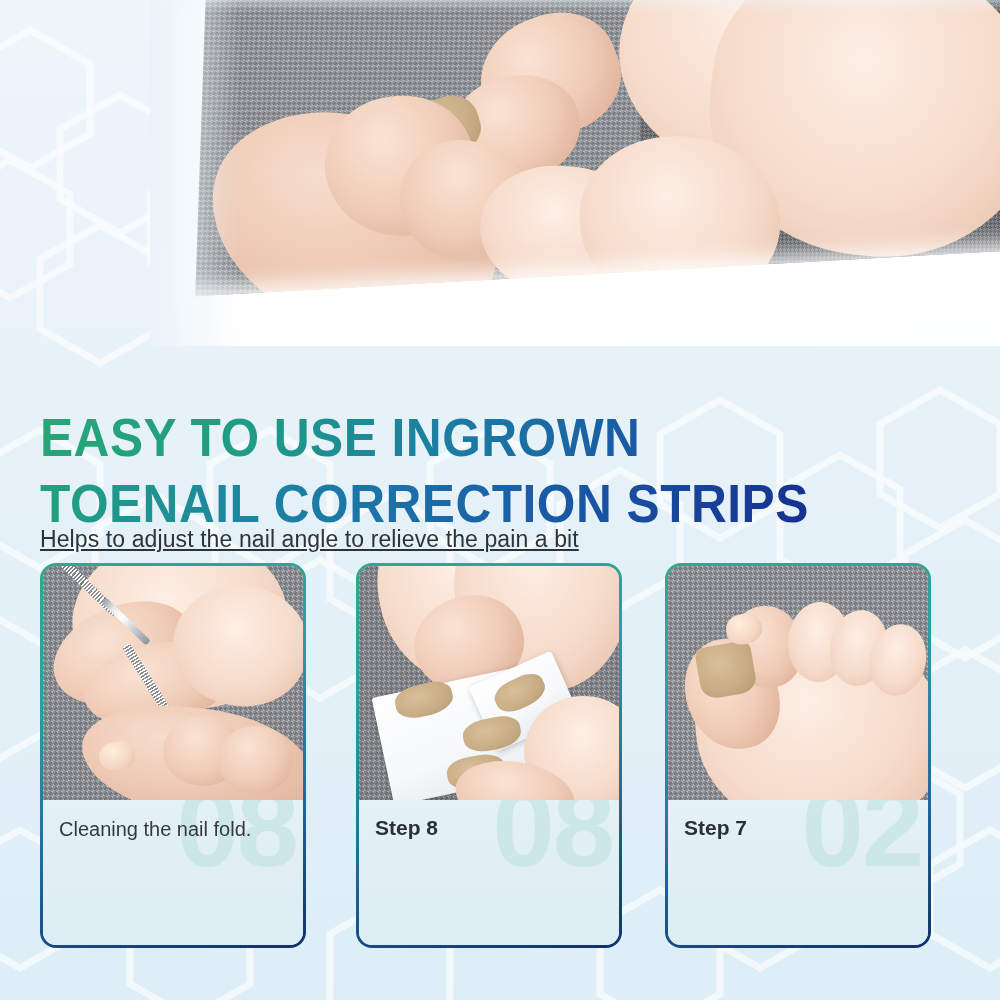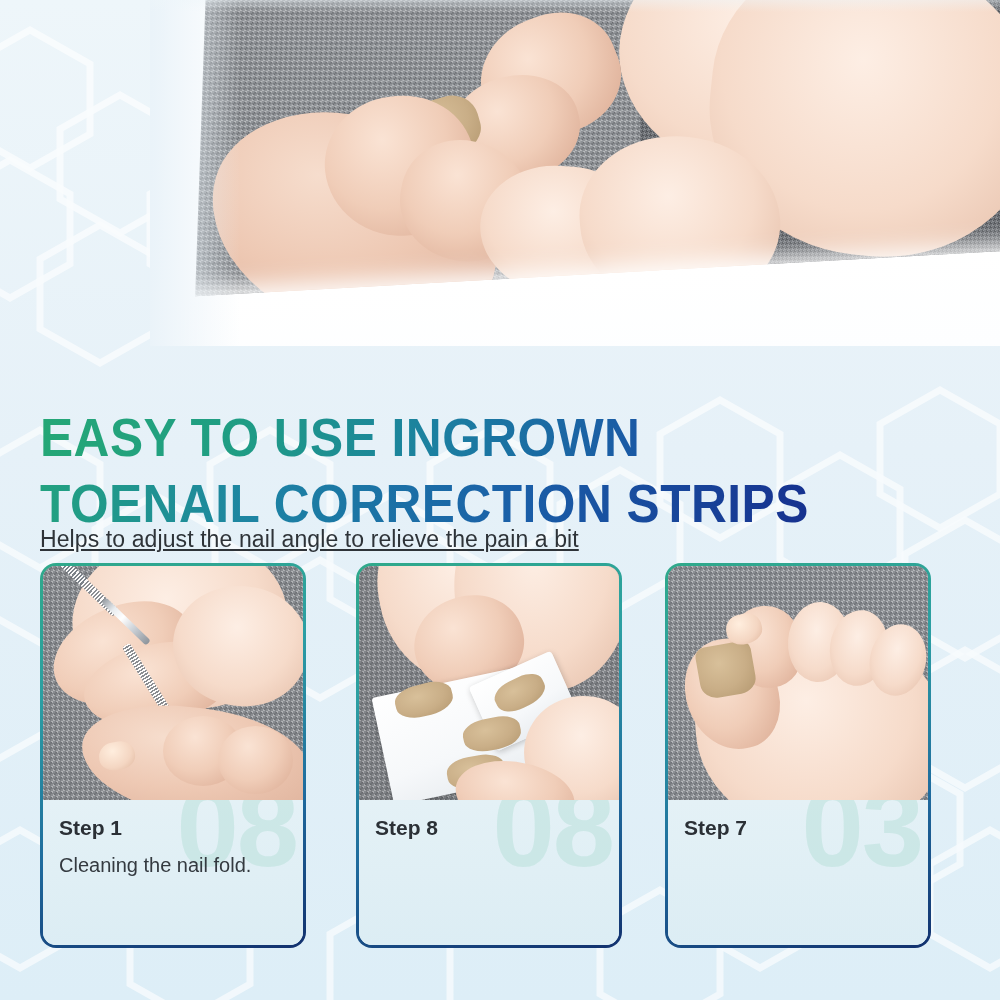--- a/index.html
+++ b/index.html
@@ -361,21 +361,20 @@
           <div class="tool-knurl" style="left:62px; top:112px; width:88px; height:9px; transform:rotate(58deg);"></div>
           <div class="tool" style="left:108px; top:172px; width:54px; height:6px; transform:rotate(58deg);"></div>
 
           <div class="skin" style="position:absolute; left:38px; top:142px; width:230px; height:110px; border-radius:46% 54% 40% 60%; transform:rotate(6deg);"></div>
           <div class="nail" style="left:56px; top:176px; width:36px; height:28px; transform:rotate(-10deg);"></div>
           <div class="skin warm" style="position:absolute; left:120px; top:150px; width:80px; height:70px; border-radius:50%;"></div>
           <div class="skin warm" style="position:absolute; left:175px; top:160px; width:75px; height:68px; border-radius:50%;"></div>
         </div>
         <div class="card-body">
           <div class="wm">08</div>
-          <p class="step-label">Step 1</p>
           <p class="step-desc">Cleaning the nail fold.</p>
         </div>
       </div>
     </div>
 
     <div class="card c2">
       <div class="card-inner">
         <div class="card-photo">
           <div class="fabric" style="inset:0; filter:brightness(.95);"></div>
 
@@ -410,20 +409,20 @@
           <div class="skin warm" style="position:absolute; left:18px; top:72px; width:92px; height:112px; border-radius:48% 52% 44% 56%; transform:rotate(-12deg);"></div>
           <div class="skin warm" style="position:absolute; left:62px; top:40px; width:72px; height:82px; border-radius:50% 50% 46% 54%; transform:rotate(-6deg);"></div>
           <div class="skin pale" style="position:absolute; left:120px; top:36px; width:62px; height:80px; border-radius:50%; transform:rotate(4deg);"></div>
           <div class="skin pale" style="position:absolute; left:162px; top:44px; width:58px; height:76px; border-radius:50%; transform:rotate(8deg);"></div>
           <div class="skin pale" style="position:absolute; left:202px; top:58px; width:56px; height:72px; border-radius:50%; transform:rotate(12deg);"></div>
 
           <div class="patch" style="position:absolute; left:30px; top:78px; width:56px; height:52px; border-radius:18% 18% 30% 30%; transform:rotate(-10deg);"></div>
           <div class="nail" style="left:58px; top:48px; width:36px; height:30px; transform:rotate(-14deg);"></div>
         </div>
         <div class="card-body">
-          <div class="wm">03</div>
+          <div class="wm">02</div>
           <p class="step-label">Step 7</p>
         </div>
       </div>
     </div>
 
   </div>
 </div>
 
 </body></html>

